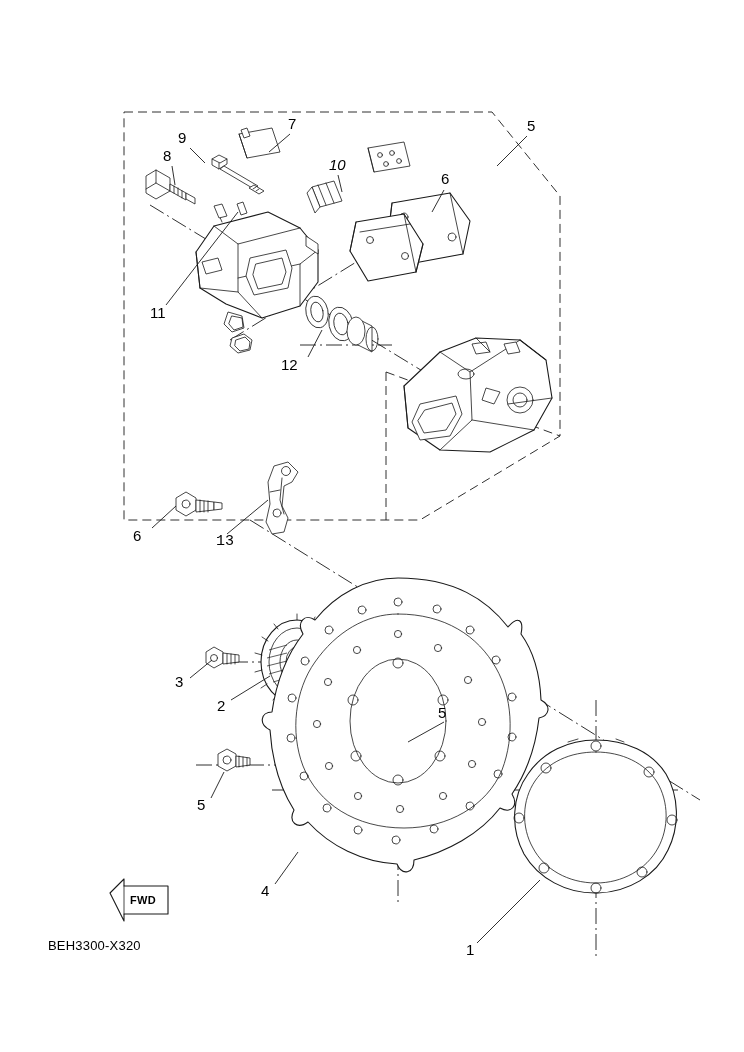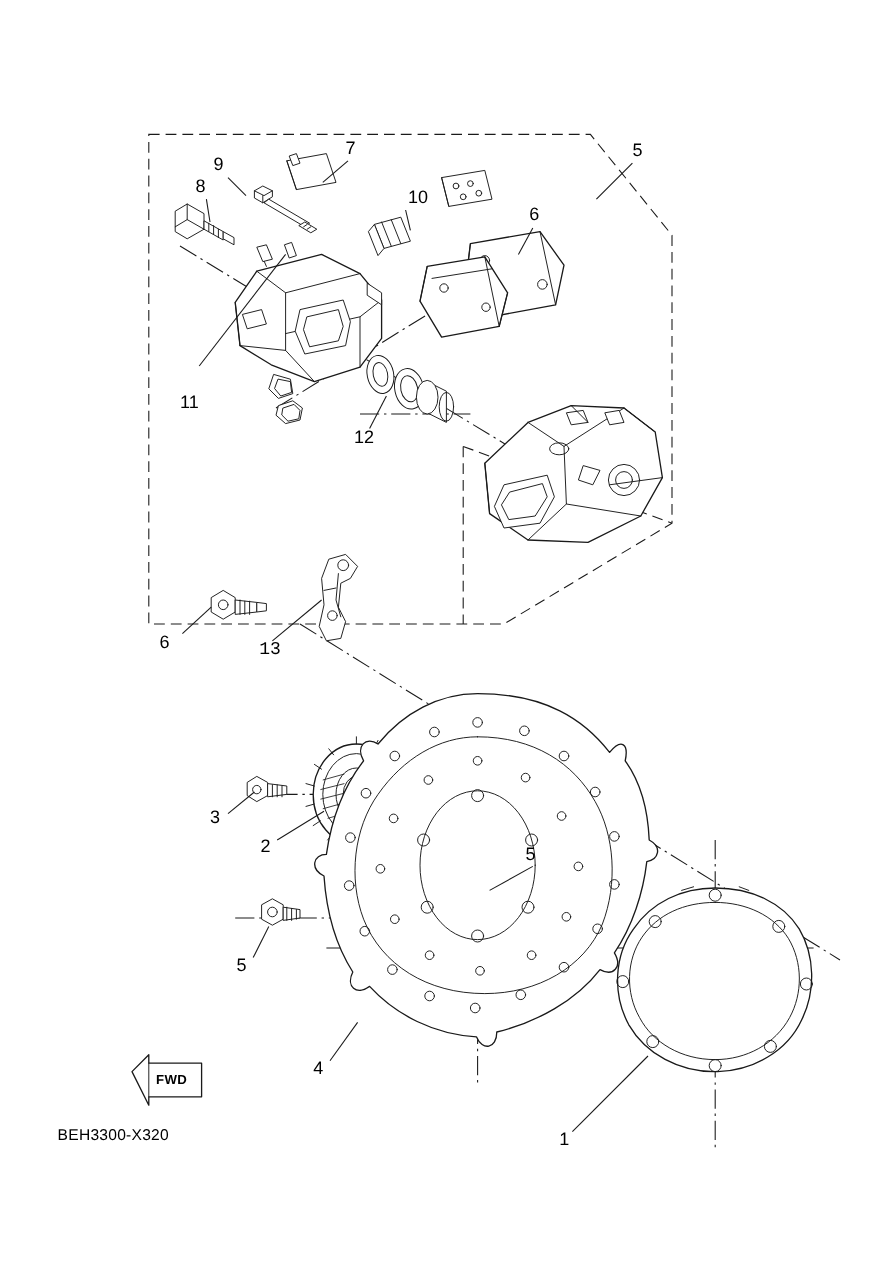--- a/index.html
+++ b/index.html
@@ -373,23 +373,23 @@
       <path class="lnt" d="M124 886 L124 914"></path>
     </g>
 
   </svg>
 
   <div class="callout" style="left:527px; top:118px;">5</div>
   <div class="callout" style="left:441px; top:171px;">6</div>
   <div class="callout" style="left:288px; top:116px;">7</div>
   <div class="callout" style="left:163px; top:148px;">8</div>
   <div class="callout" style="left:178px; top:130px;">9</div>
-  <div class="callout" style="left:340px; top:157px;">10</div>
-  <div class="callout" style="left:150px; top:305px;margin-top:23px;">11</div>
-  <div class="callout" style="left:295px; top:357px;">12</div>
+  <div class="callout" style="left:329px; top:157px;font-style:italic;">10</div>
+  <div class="callout" style="left:150px; top:305px;">11</div>
+  <div class="callout" style="left:281px; top:357px;">12</div>
   <div class="callout" style="left:216px; top:534px;font-family:Liberation Mono, monospace;">13</div>
   <div class="callout" style="left:133px; top:528px;">6</div>
   <div class="callout" style="left:175px; top:674px;">3</div>
   <div class="callout" style="left:217px; top:698px;">2</div>
   <div class="callout" style="left:438px; top:705px;">5</div>
   <div class="callout" style="left:197px; top:797px;">5</div>
   <div class="callout" style="left:261px; top:883px;">4</div>
   <div class="callout" style="left:466px; top:942px;">1</div>
 
   <div class="fwd-label" style="left:130px; top:894px;">FWD</div>

